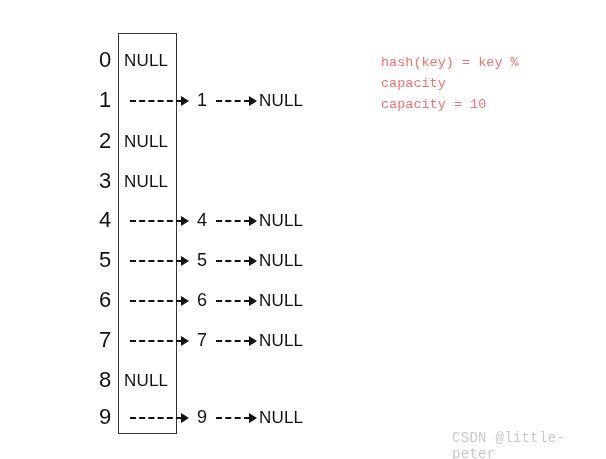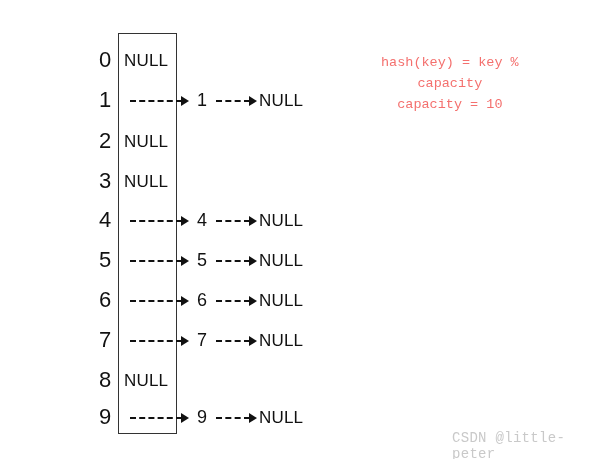--- a/index.html
+++ b/index.html
@@ -109,21 +109,20 @@
   
   #annotation {
     position: absolute;
     left: 381px;
     top: 52px;
     color: #f4706e;
     font-family: "Liberation Mono", "DejaVu Sans Mono", monospace;
     font-size: 13.5px;
     line-height: 21px;
     white-space: pre;
-    text-align: center;
   }
 
   
   #watermark {
     position: absolute;
     left: 452px;
     top: 430px;
     color: #c9c9c9;
     font-size: 14px;
     font-family: Liberation Mono, monospace;

